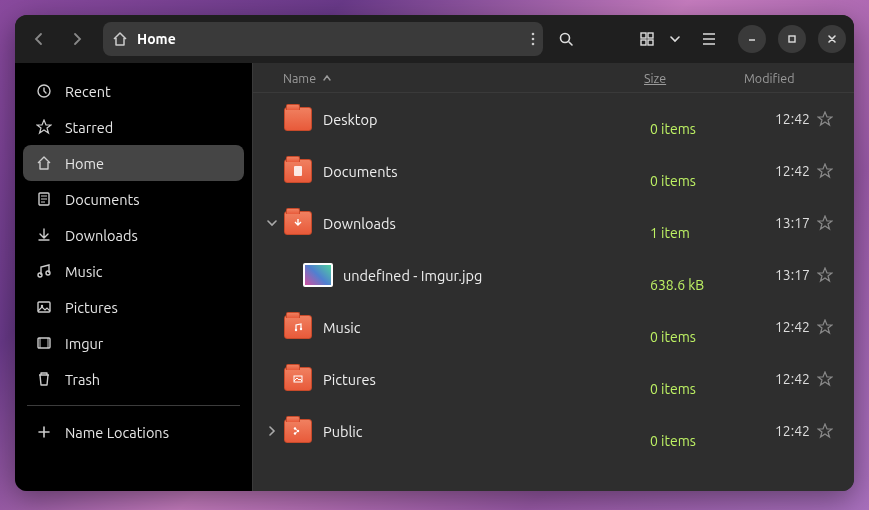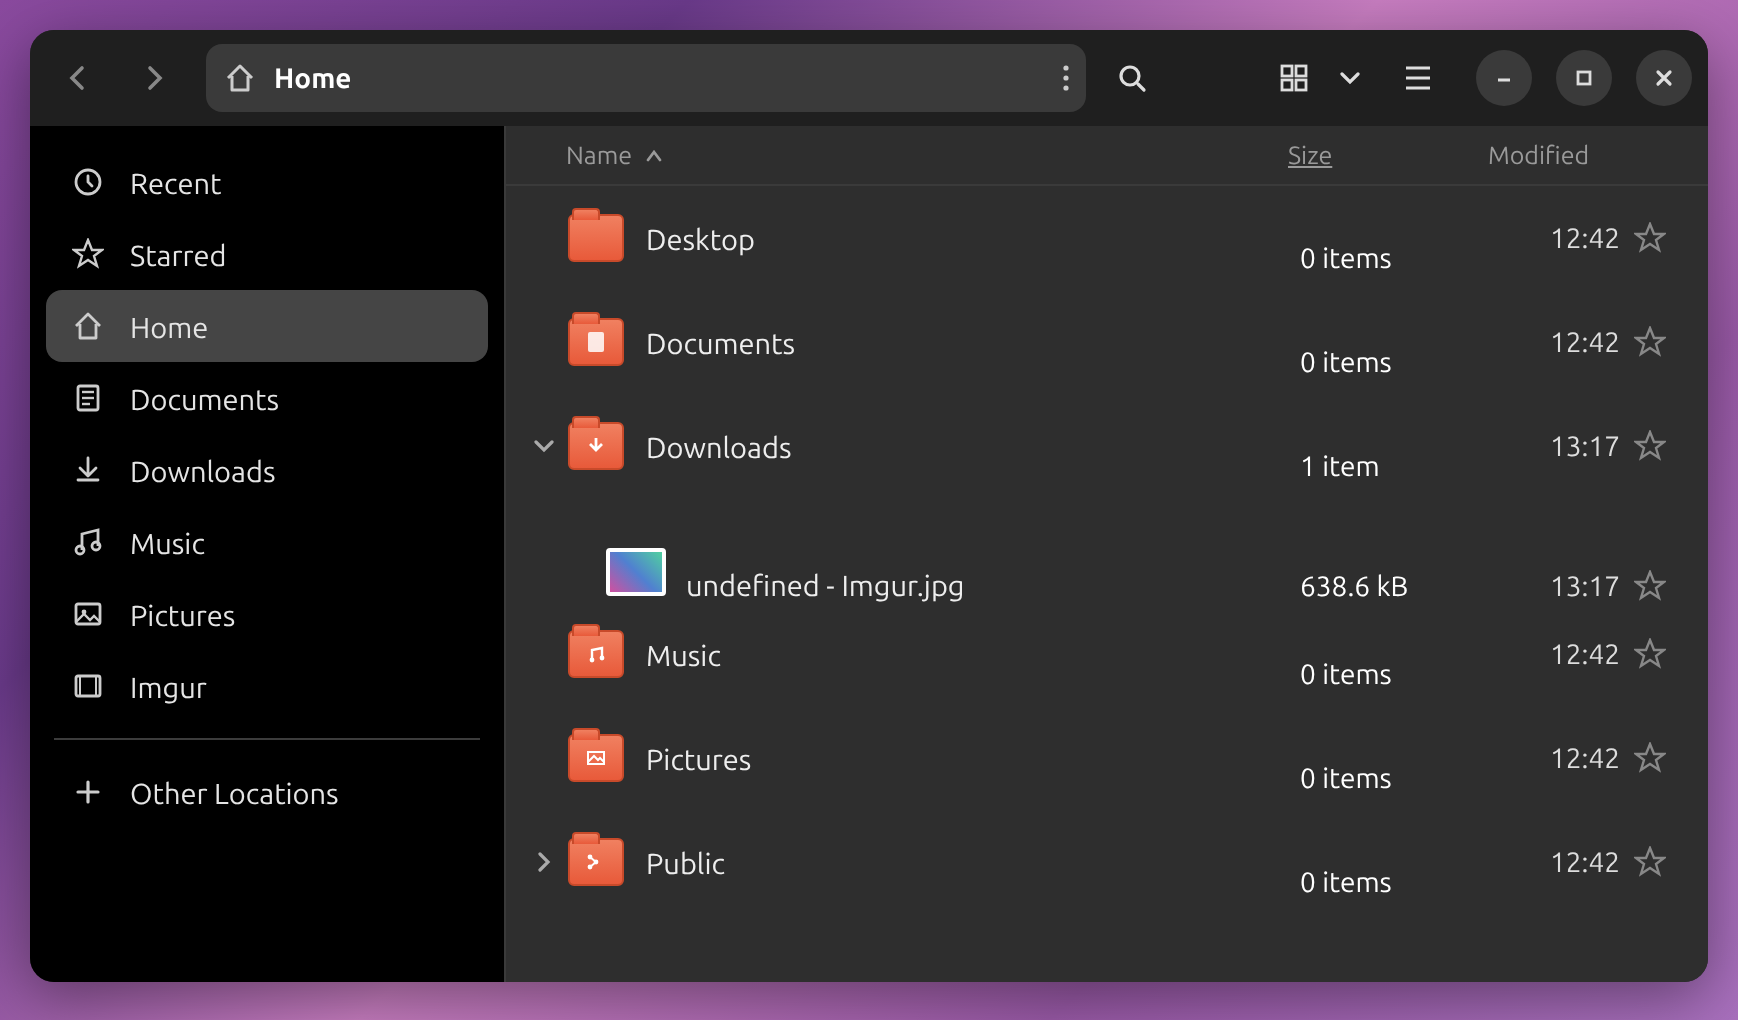--- a/index.html
+++ b/index.html
@@ -80,24 +80,24 @@
   .rows { flex:1; }
   .row {
     display:flex; align-items:center;
     height: 52px;
     padding: 0 14px 0 8px;
     color:#eee;
   }
   .row .expand { width:22px; display:flex; justify-content:center; color:#aaa; }
   .row .ficon { width:30px; height:30px; margin-right:10px; border-radius:3px; display:flex;align-items:center;justify-content:center; position:relative; flex:0 0 30px;}
   .row .fname { flex:1; font-size:14.5px; }
-  .row .fsize { width:100px; color:#ffffff; font-size:14px;margin-top:19px; }
+  .row .fsize { width:100px; color:#bef264; font-size:14px;margin-top:19px; }
   .row .fmod { width:60px; color:#ddd; font-size:14px; text-align:right; }
   .row .star { width:30px; display:flex; justify-content:center; color:#888; }
-  .row.child { padding-left: 28px; align-items: flex-end; }
+  .row.child { padding-left: 28px; }
   
   .folder {
     background: linear-gradient(#f08060,#e85a3a);
     border:1px solid #c84a2a;
     border-radius:3px;
     width:28px;height:24px;
     position:relative;
   }
   .folder::before{
     content:""; position:absolute; top:-4px;left:1px;width:12px;height:5px;
@@ -261,28 +261,36 @@
       <div class="sb-item">
         <span class="sb-icon">
             <svg width="16" height="16" viewBox="0 0 16 16">
               <rect x="2" y="3" width="12" height="10" stroke="currentColor" stroke-width="1.4" fill="none" rx="1"></rect>
               <line x1="4" y1="3" x2="4" y2="13" stroke="currentColor" stroke-width="1"></line>
               <line x1="12" y1="3" x2="12" y2="13" stroke="currentColor" stroke-width="1"></line>
             </svg>
           </span>
         <span>Imgur</span>
       </div>
+      <div class="sb-item">
+        <span class="sb-icon">
+            <svg width="16" height="16" viewBox="0 0 16 16">
+              <path d="M3 4 H13 M5 4 V2 H11 V4 M4 4 L5 14 H11 L12 4" stroke="currentColor" stroke-width="1.4" fill="none" stroke-linejoin="round"></path>
+            </svg>
+          </span>
+        <span>Trash</span>
+      </div>
       <div class="sb-sep"></div>
       <div class="sb-item">
         <span class="sb-icon">
             <svg width="14" height="14" viewBox="0 0 14 14">
               <path d="M7 2 V12 M2 7 H12" stroke="currentColor" stroke-width="1.6" stroke-linecap="round"></path>
             </svg>
           </span>
-        <span>Other Locations</span>
+        <span>Name Locations</span>
       </div>
     </div>
 
     <div class="main">
       <div class="colhdr">
         <div class="cname">
           <span>Name</span>
           <svg width="10" height="10" viewBox="0 0 10 10">
               <path d="M2 7 L5 3 L8 7" stroke="currentColor" stroke-width="1.4" fill="none" stroke-linecap="round"></path>
             </svg>

